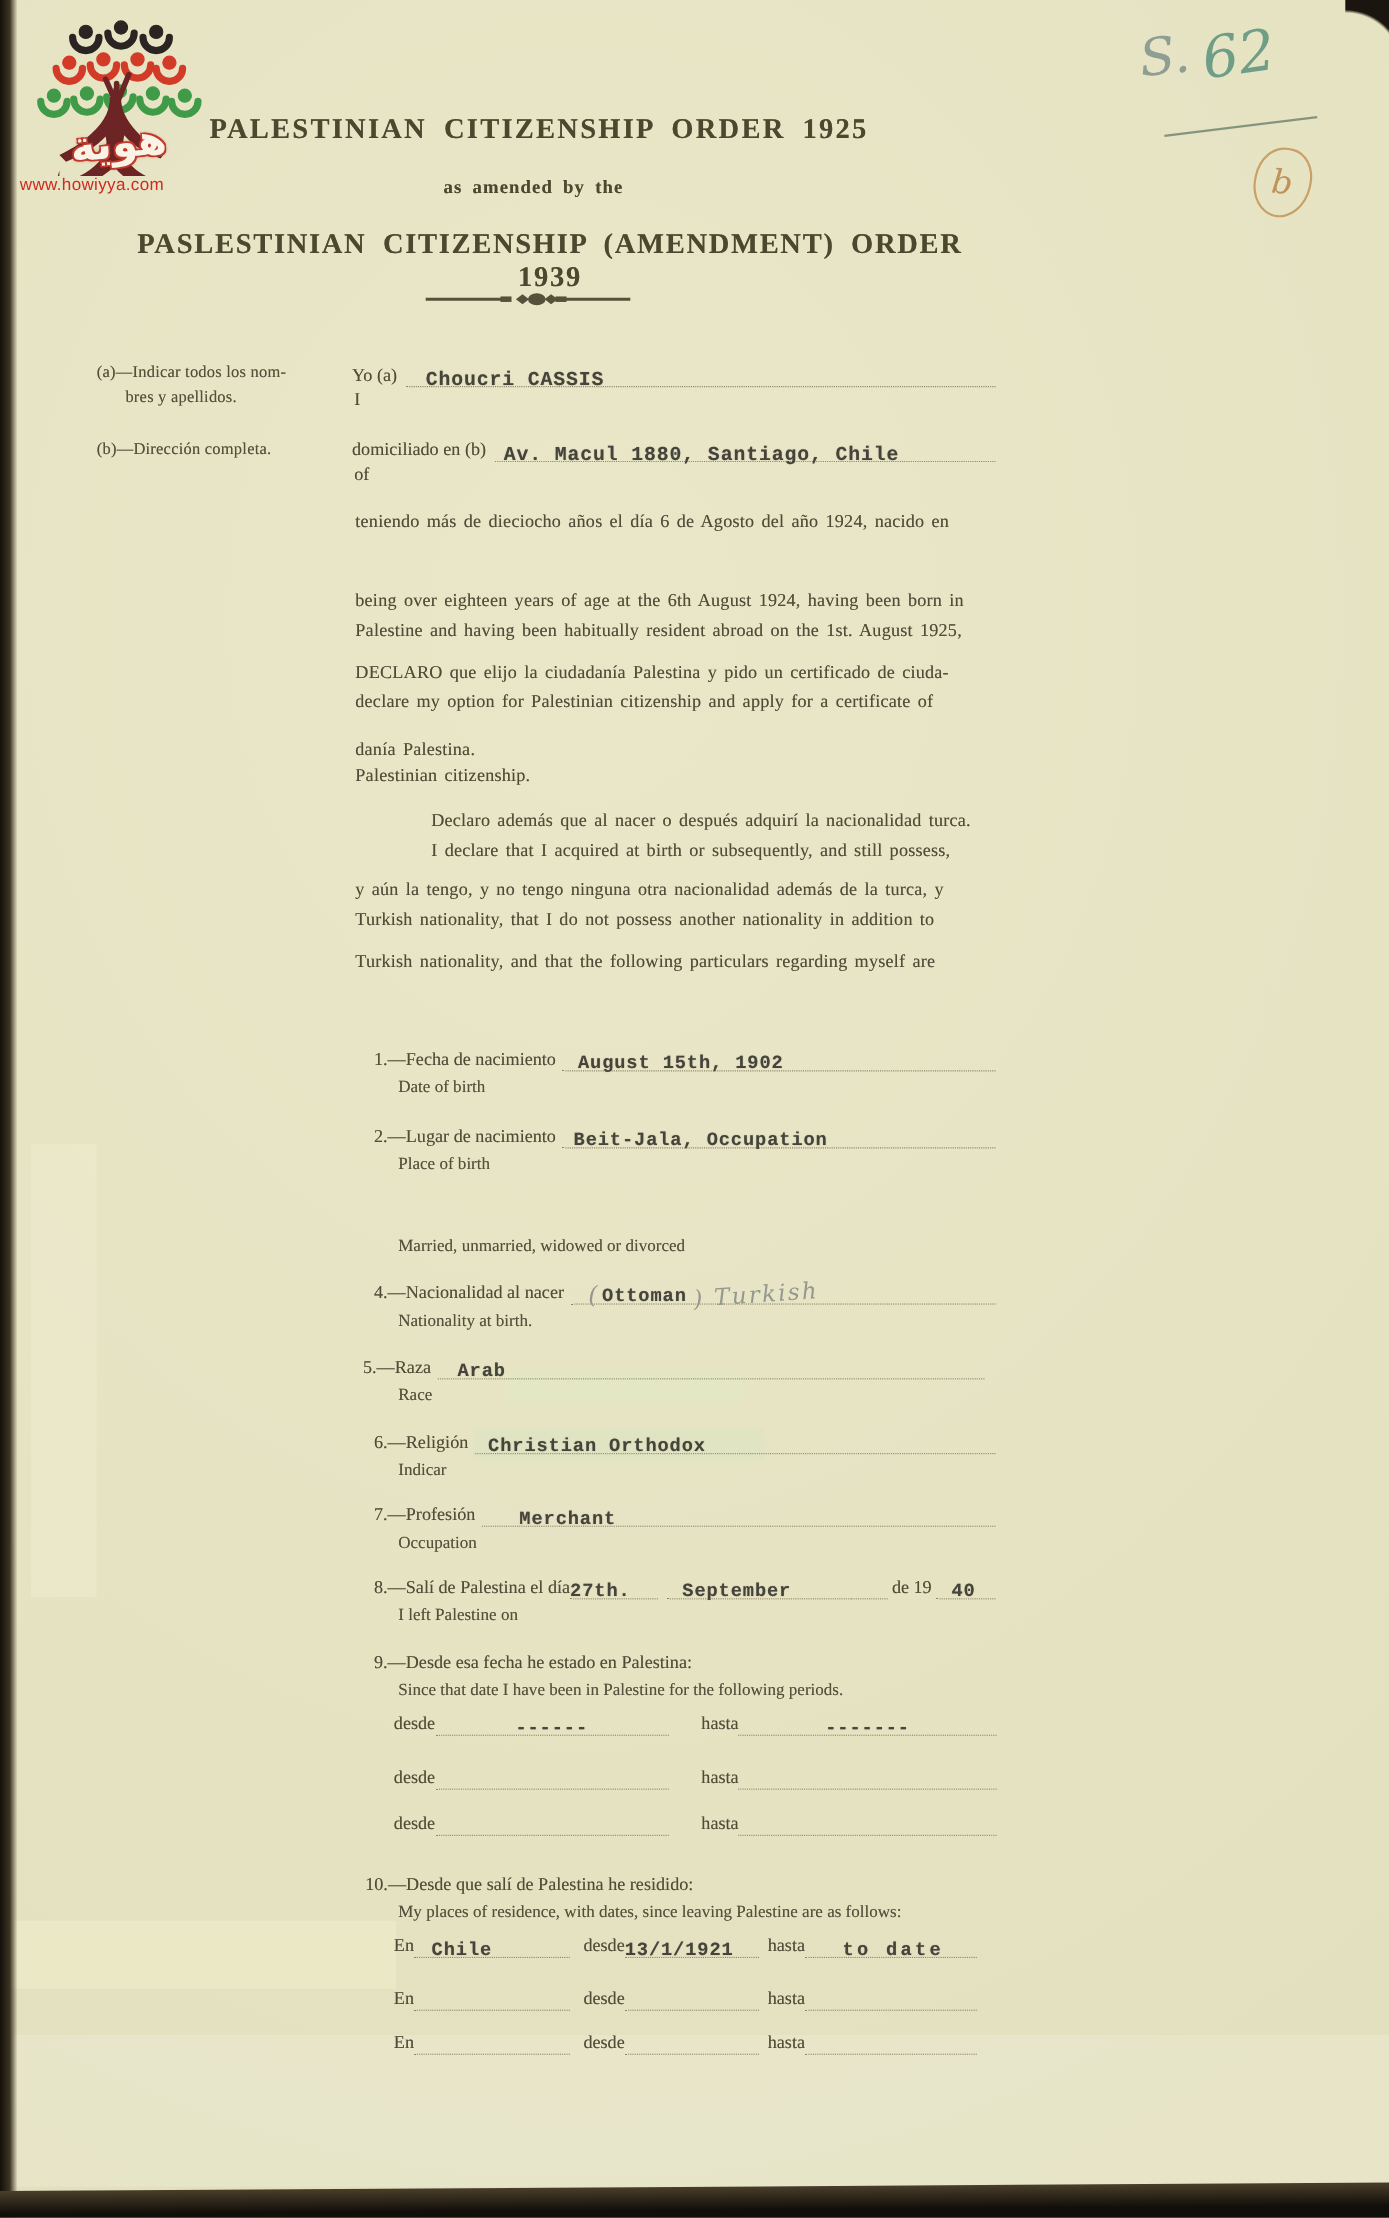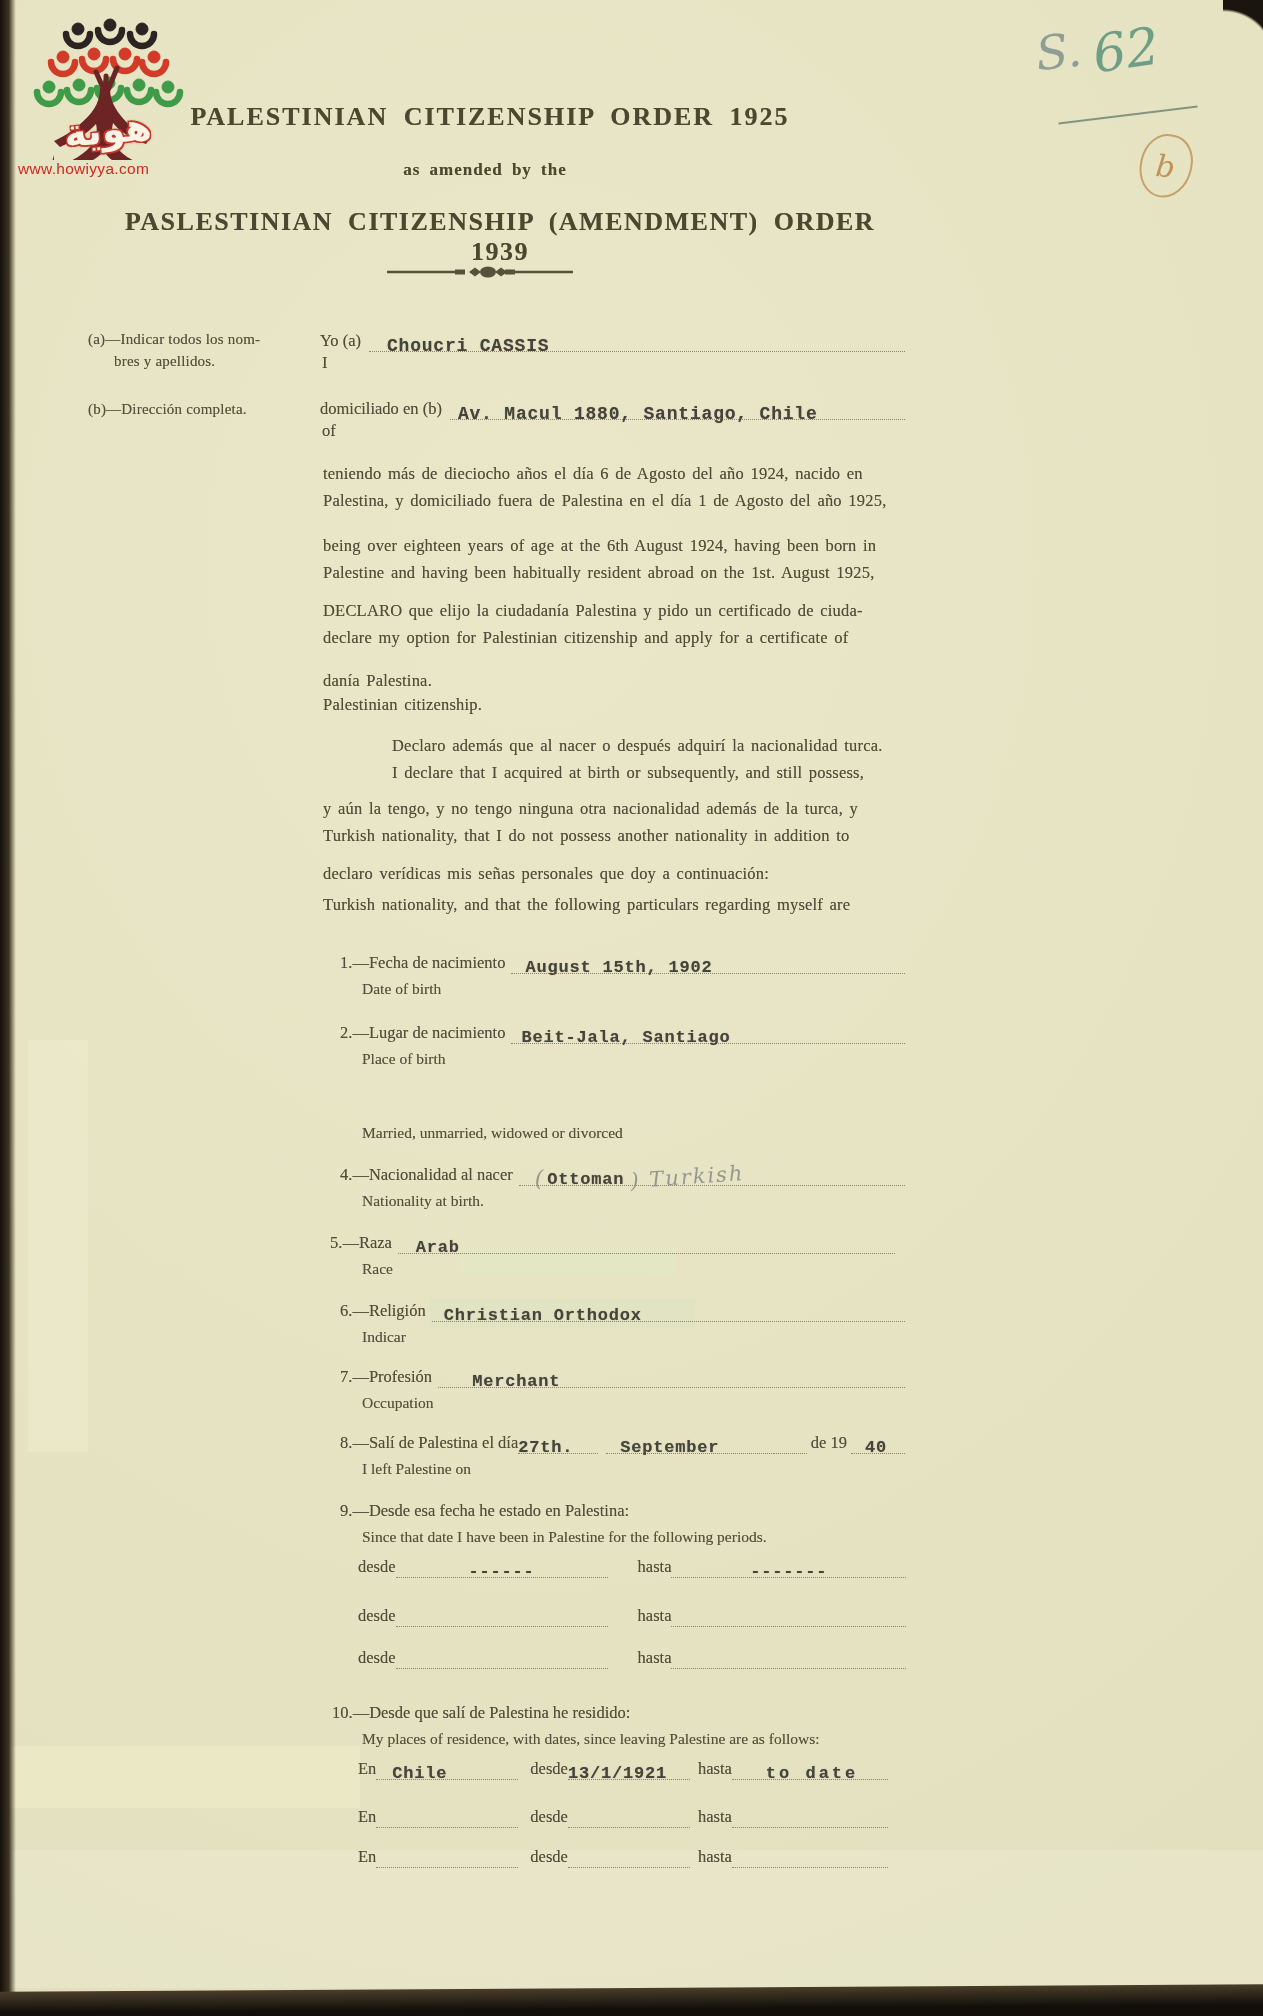--- a/index.html
+++ b/index.html
@@ -112,21 +112,20 @@
   <div class="abs frow" style="left:320px;top:394px;width:585px">
     <span class="flbl">domiciliado en (b)</span>
     <span class="line" style="margin-left:8px">
       <span class="tw tw-big" style="margin-left:8px">Av. Macul 1880, Santiago, Chile</span>
     </span>
   </div>
   <div class="abs flbl print" style="left:322px;top:420px">of</div>
 
   <div class="abs print" style="left:323px;top:460px">
     <div class="pline">teniendo más de dieciocho años el día 6 de Agosto del año 1924, nacido en</div>
-    <div class="pline">Palestina, y domiciliado fuera de Palestina en el día 1 de Agosto del año 1925,</div>
   </div>
   <div class="abs print" style="left:323px;top:532px">
     <div class="pline">being over eighteen years of age at the 6th August 1924, having been born in</div>
     <div class="pline">Palestine and having been habitually resident abroad on the 1st. August 1925,</div>
   </div>
   <div class="abs print" style="left:323px;top:597px">
     <div class="pline">DECLARO que elijo la ciudadanía Palestina y pido un certificado de ciuda-</div>
     <div class="pline">declare my option for Palestinian citizenship and apply for a certificate of</div>
   </div>
   <div class="abs print" style="left:323px;top:669px">
@@ -135,36 +134,35 @@
   </div>
   <div class="abs print" style="left:392px;top:732px">
     <div class="pline">Declaro además que al nacer o después adquirí la nacionalidad turca.</div>
     <div class="pline">I declare that I acquired at birth or subsequently, and still possess,</div>
   </div>
   <div class="abs print" style="left:323px;top:795px">
     <div class="pline">y aún la tengo, y no tengo ninguna otra nacionalidad además de la turca, y</div>
     <div class="pline">Turkish nationality, that I do not possess another nationality in addition to</div>
   </div>
   <div class="abs print" style="left:323px;top:858px">
-    <div class="pline" style="line-height:31px">declaro verídicas mis señas personales que doy a continuación:</div>
     <div class="pline" style="line-height:31px">Turkish nationality, and that the following particulars regarding myself are</div>
   </div>
 
   <div class="abs frow" style="left:340px;top:948px;width:565px">
     <span class="flbl">1.—Fecha de nacimiento</span>
     <span class="line" style="margin-left:6px">
       <span class="tw" style="margin-left:14px">August 15th, 1902</span>
     </span>
   </div>
   <div class="abs sub" style="left:362px;top:980px">Date of birth</div>
 
   <div class="abs frow" style="left:340px;top:1018px;width:565px">
     <span class="flbl">2.—Lugar de nacimiento</span>
     <span class="line" style="margin-left:6px">
-      <span class="tw" style="margin-left:10px">Beit-Jala, Santiago</span>
+      <span class="tw" style="margin-left:10px">Beit-Jala, Occupation</span>
     </span>
   </div>
   <div class="abs sub" style="left:362px;top:1050px">Place of birth</div>
 
   <div class="abs sub" style="left:362px;top:1124px">Married, unmarried, widowed or divorced</div>
 
   <div class="abs frow" style="left:340px;top:1160px;width:565px">
     <span class="flbl">4.—Nacionalidad al nacer</span>
     <span class="line" style="margin-left:6px">
       <span class="hand" style="font-size:22px;margin-left:16px;transform:translateY(6px)">(</span>

